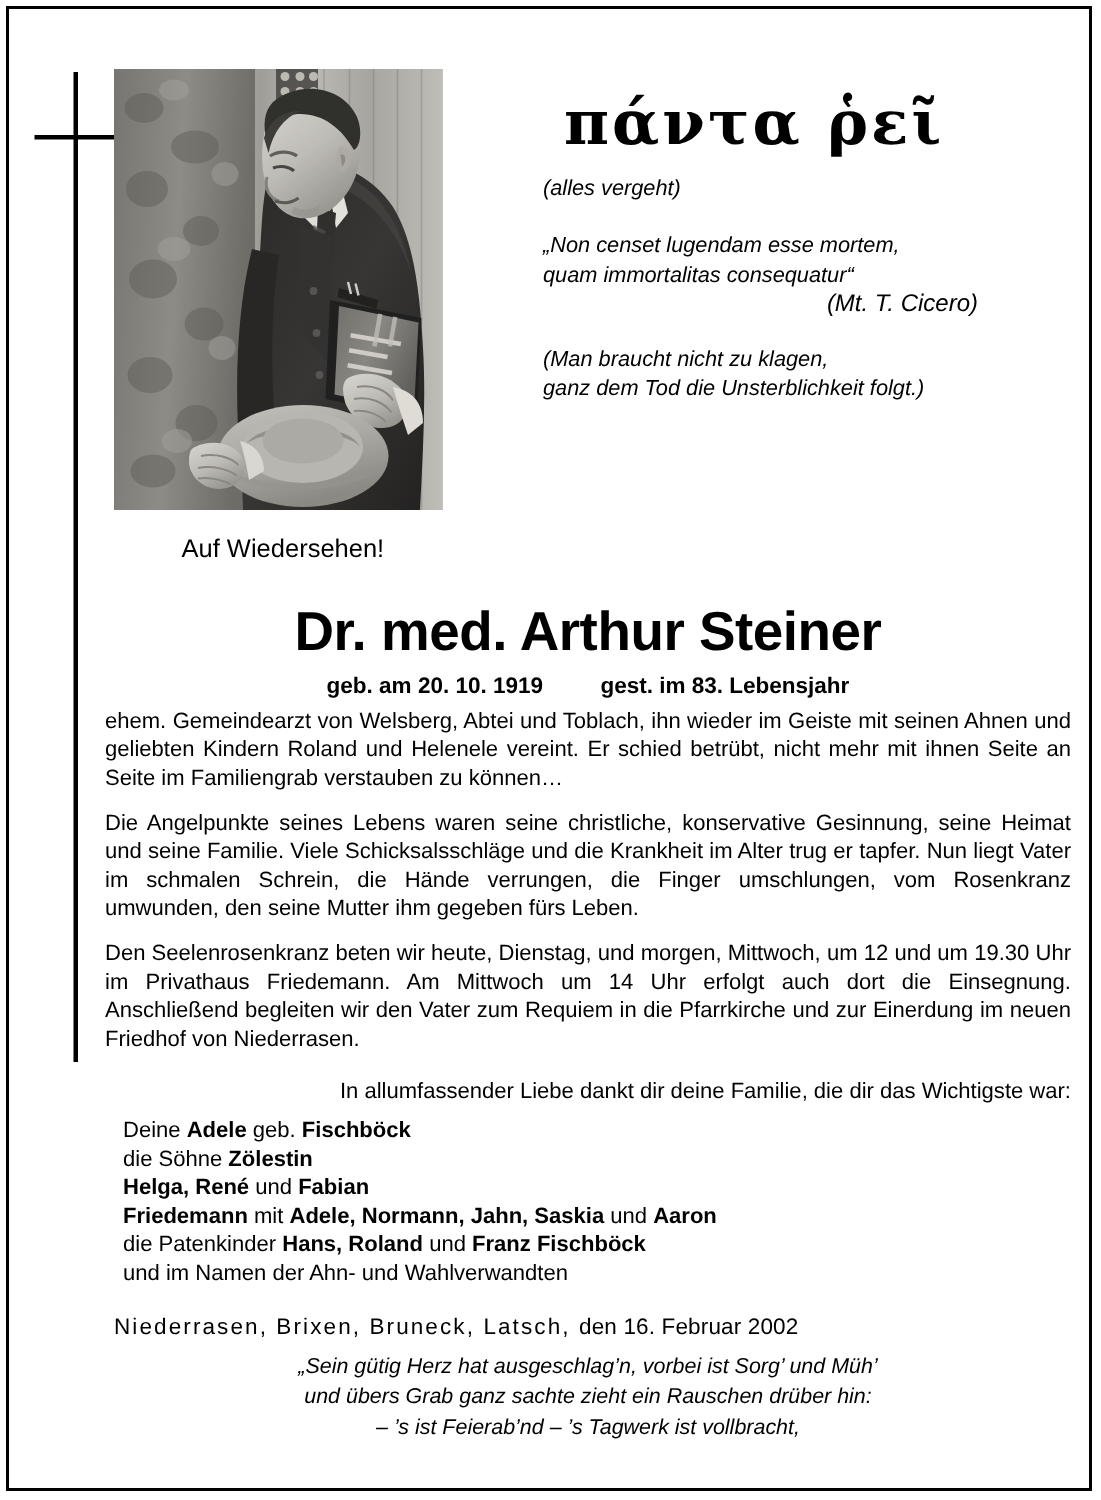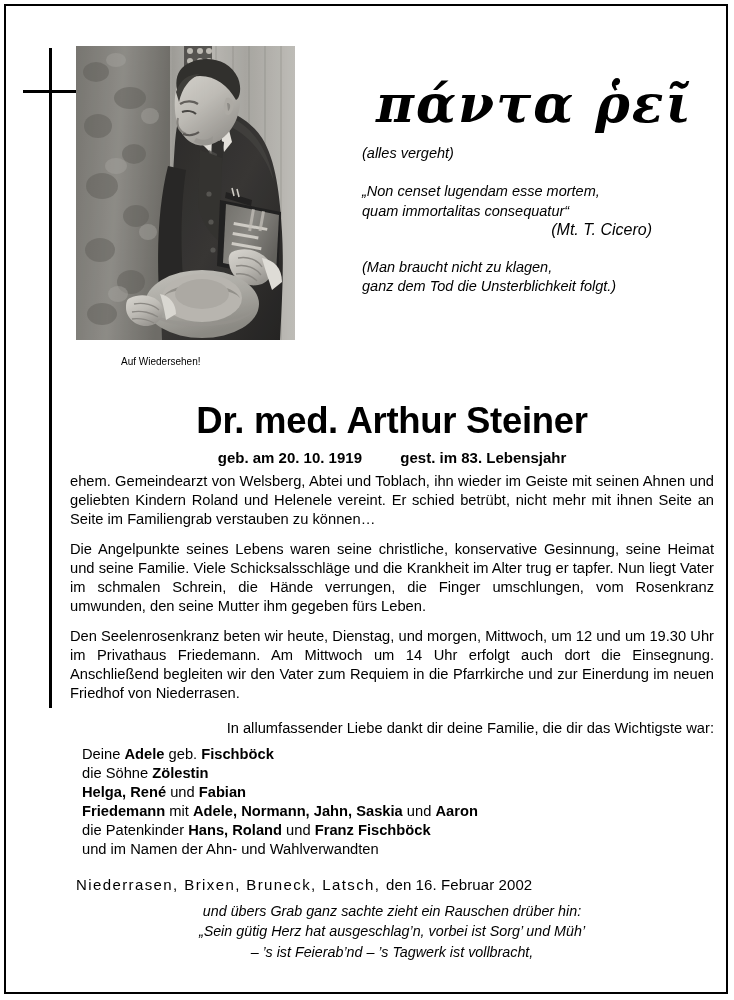--- a/index.html
+++ b/index.html
@@ -62,26 +62,25 @@
 
   
   #epigraph {
     position: absolute;
     left: 362px;
     top: 62px;
     width: 350px;
   }
   .greek {
     font-family: "DejaVu Serif", serif;
-    font-size: 52px;
-    font-style: italic;
+    font-size: 41px;
     font-weight: 700;
     letter-spacing: 2px;
     line-height: 1.0;
-    margin: 16px 0 0 14px;
+    margin: 0 0 0 14px;
   }
   .ital {
     font-style: italic;
     font-size: 14.5px;
     line-height: 1.33;
     margin: 0;
   }
   .gap-sm { height: 14px; }
   .gap-md { height: 19px; }
   .attrib {
@@ -90,21 +89,21 @@
     text-align: right;
     margin: 0;
     padding-right: 60px;
   }
 
   
   #farewell {
     position: absolute;
     left: 121px;
     top: 356px;
-    font-size: 10px;
+    font-size: 17px;
   }
 
   
   #body-col {
     position: absolute;
     left: 70px;
     top: 385px;
     width: 644px;
   }
   .para {
@@ -383,18 +382,18 @@
       <div><b>Helga, René</b><span> und </span><b>Fabian</b></div>
       <div><b>Friedemann</b><span> mit </span><b>Adele, Normann, Jahn, Saskia</b><span> und </span><b>Aaron</b></div>
       <div><span>die Patenkinder </span><b>Hans, Roland</b><span> und </span><b>Franz Fischböck</b></div>
       <div>und im Namen der Ahn- und Wahlverwandten</div>
     </div>
 
     <div class="place-line"><span>Niederrasen, Brixen, Bruneck, Latsch, </span><span class="tail">den 16. Februar 2002</span></div>
   </div>
 
   <div id="poem">
+    <div>„Sein gütig Herz hat ausgeschlag’n, vorbei ist Sorg’ und Müh’</div>
     <div>und übers Grab ganz sachte zieht ein Rauschen drüber hin:</div>
-    <div>„Sein gütig Herz hat ausgeschlag’n, vorbei ist Sorg’ und Müh’</div>
     <div>– ’s ist Feierab’nd – ’s Tagwerk ist vollbracht,</div>
   </div>
 
 </div>
 
 </body></html>

